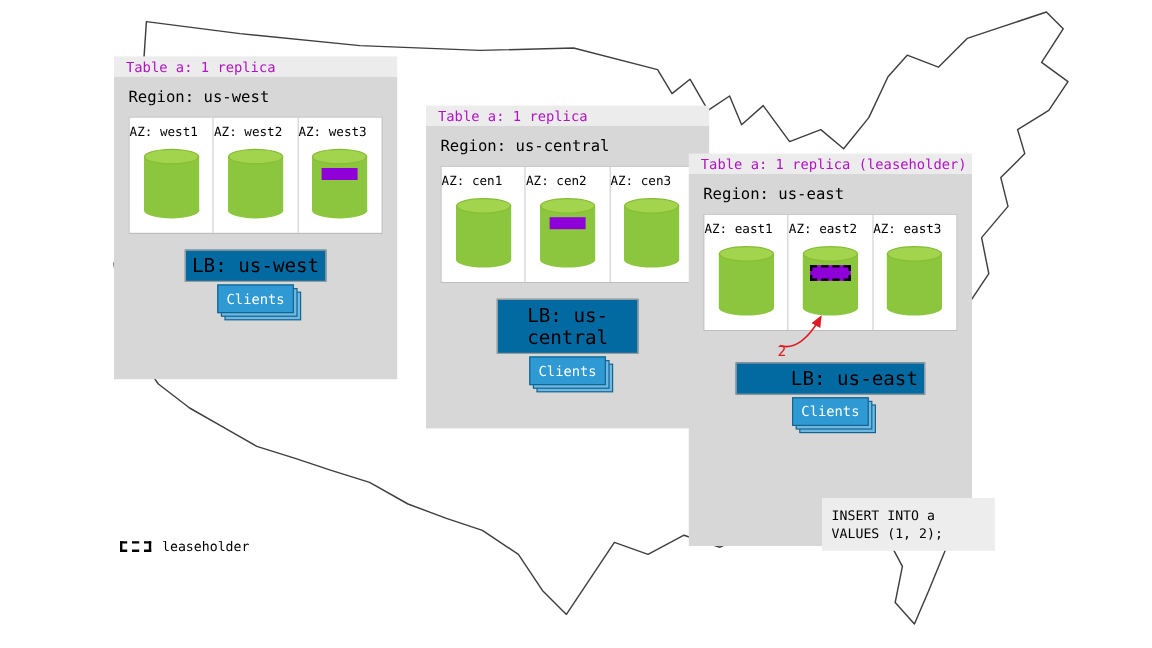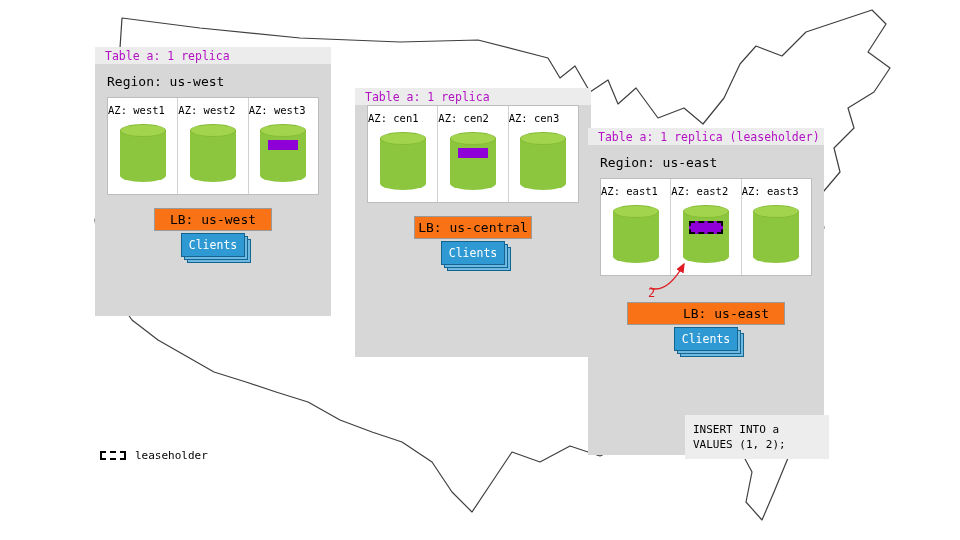--- a/index.html
+++ b/index.html
@@ -3,21 +3,21 @@
 <meta charset="utf-8">
 <style>
   html,body{margin:0;padding:0;background:#fff;}
   #stage{position:relative;width:960px;height:540px;background:#fff;overflow:hidden;
          font-family:"DejaVu Sans Mono","Liberation Mono",monospace;color:#000;}
   .map-svg{position:absolute;left:0;top:0;}
 
   .region-block{position:absolute;width:236px;}
   .region-west{left:95px;top:47px;}
   .region-central{left:355px;top:88px;}
-  .region-east{left:588px;top:128px;}
+  .region-east{left:574px;top:128px;}
 
   .table-header{height:17px;background:#ececec;display:flex;align-items:center;
                 padding-left:10px;box-sizing:border-box;font-size:11.5px;color:#b312c4;}
   .panel{background:#d7d7d7;width:100%;height:252px;padding:0 12px;box-sizing:border-box;position:relative;}
   .region-east .panel{height:310px;}
   .region-title{padding:10px 0 8px;font-size:13px;color:#000;}
 
   .az-table{display:flex;background:#fff;border:1px solid #bdbdbd;}
   .az-cell{flex:1;border-right:1px solid #d2d2d2;padding:6px 0 12px;text-align:left;position:relative;}
   .az-cell:last-child{border-right:none;}
@@ -28,22 +28,22 @@
   .cyl-bot{position:absolute;bottom:0;left:0;width:100%;height:13px;background:#8cc63e;border-radius:50%;}
   .cyl-top{position:absolute;top:0;left:0;width:100%;height:13px;background:#a2d44d;
            border-radius:50%;border:1px solid #84bb35;box-sizing:border-box;z-index:2;}
 
   .marker{display:none;position:absolute;top:16px;left:50%;transform:translateX(-50%);
           width:30px;height:10px;z-index:3;}
   .marker[data-marker="replica"]{display:block;background:#8f00d8;}
   .marker[data-marker="leaseholder"]{display:block;background:#8f00d8;border:2px dashed #000;
           width:30px;height:9px;}
 
-  .lb-box{width:116px;margin:13px auto 0;background:#f97316;border:1px solid #9a9a9a;
-          font-size:13px;text-align:center;padding:3px 0;position:relative;z-index:2;}
+  .lb-box{width:116px;margin:13px auto 0;background:#0369a1;border:1px solid #9a9a9a;
+          font-size:16px;text-align:center;padding:3px 0;position:relative;z-index:2;}
   .region-east .lb-box{margin-top:26px;padding-left:40px;}
 
   .clients-btn{width:62px;margin:2px auto 0;background:#2f99d3;border:1px solid #15638f;
           color:#fff;font-size:11.5px;text-align:center;padding:4px 0;
           box-shadow:3px 3px 0 -1px #6db9e2, 3px 3px 0 #15638f, 6px 6px 0 -1px #6db9e2, 6px 6px 0 #15638f;}
 
   .step-label{position:absolute;left:648px;top:286px;color:#e01b24;font-size:12px;z-index:4;}
   .insert-arrow{position:absolute;left:636px;top:250px;z-index:4;}
 
   .sql-note{position:absolute;left:685px;top:415px;width:144px;background:#ededed;
@@ -103,20 +103,21 @@
         </div>
       </div>
       <div class="lb-box">LB: us-west</div>
       <div class="clients-btn">Clients</div>
     </div>
   </div>
 
   <div class="region-block region-central">
     <div class="table-header">Table a: 1 replica</div>
     <div class="panel">
+      <div class="region-title">Region: us-central</div>
       <div class="az-table">
         <div class="az-cell">
           <div class="az-label">AZ: cen1</div>
           <div class="cyl">
             <div class="cyl-body"></div>
             <div class="cyl-bot"></div>
             <div class="cyl-top"></div>
 
           </div>
         </div>

